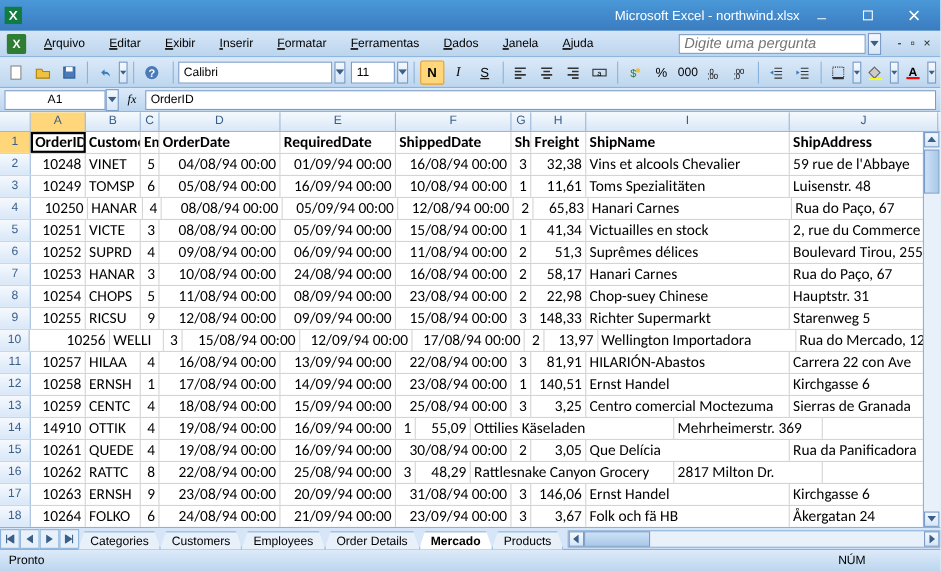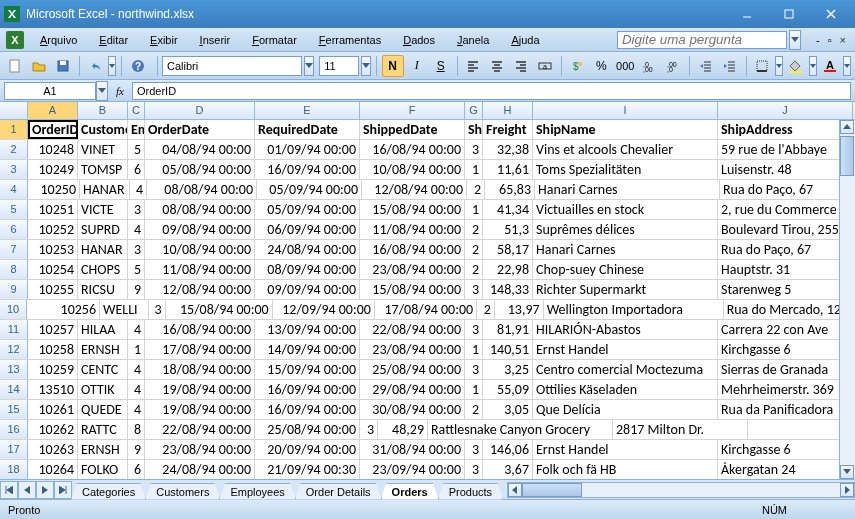--- a/index.html
+++ b/index.html
@@ -1,19 +1,19 @@
 <!DOCTYPE html>
 <html><head>
 <meta charset="utf-8">
 <style>
 * { margin: 0; padding: 0; box-sizing: border-box; }
 body { font-family: Tahoma, sans-serif; font-size: 11px; background: #bcd5ed; width: 855px; height: 519px; overflow: hidden; display: flex; flex-direction: column; }
 .titlebar { background: linear-gradient(#4a98d8,#3a7cbf); height: 28px; display: flex; align-items: center; padding: 0 4px; color: #fff; }
 .titlebar .icon { width: 16px; height: 16px; margin-right: 6px; }
-.titlebar .title { flex: 1; font-size: 12px; }
+.titlebar .title { flex: 1; font-size: 12px; text-align: right; }
 .winbtns { display: flex; gap: 2px; }
 .winbtn { width: 40px; height: 22px; display: flex; align-items: center; justify-content: center; color: #fff; }
 .menubar { background: linear-gradient(#d6e6f8,#bcd5ed); height: 24px; display: flex; align-items: center; padding: 0 6px; gap: 2px; border-bottom: 1px solid #8ab3db; }
 .menubar .logo { width: 18px; height: 18px; margin-right: 8px; }
 .menuitem { padding: 2px 6px; text-decoration: underline; text-decoration-color: transparent; }
 .menuitem:first-letter { text-decoration: underline; }
 .menuitem u { text-decoration: underline; }
 .menubar .spacer { flex: 1; }
 .askbox { width: 170px; height: 18px; background: #fff; border: 1px solid #7a9cc6; padding: 1px 4px; color: #888; font-style: italic; }
 .sm-icon { width: 14px; height: 14px; }
@@ -487,26 +487,25 @@
         <div class="cell r" style="width: 110px;">18/08/94 00:00</div>
         <div class="cell r" style="width: 105px; text-align: right;">15/09/94 00:00</div>
         <div class="cell r" style="width: 105px;">25/08/94 00:00</div>
         <div class="cell r" style="width: 18px;">3</div>
         <div class="cell r" style="width: 50px;">3,25</div>
         <div class="cell" style="width: 185px;">Centro comercial Moctezuma</div>
         <div class="cell" style="width: 135px;">Sierras de Granada</div>
       </div>
       <div class="row">
         <div class="rh">14</div>
-        <div class="cell r" style="width: 50px;">13510</div>
+        <div class="cell r" style="width: 50px;">14910</div>
         <div class="cell" style="width: 50px;">OTTIK</div>
         <div class="cell r" style="width: 17px;">4</div>
         <div class="cell r" style="width: 110px;">19/08/94 00:00</div>
         <div class="cell r" style="width: 105px;">16/09/94 00:00</div>
-        <div class="cell r" style="width: 105px;">29/08/94 00:00</div>
         <div class="cell r" style="width: 18px;">1</div>
         <div class="cell r" style="width: 50px;">55,09</div>
         <div class="cell" style="width: 185px;">Ottilies Käseladen</div>
         <div class="cell" style="width: 135px;">Mehrheimerstr. 369</div>
       </div>
       <div class="row">
         <div class="rh">15</div>
         <div class="cell r" style="width: 50px;">10261</div>
         <div class="cell" style="width: 50px;">QUEDE</div>
         <div class="cell r" style="width: 17px;">4</div>
@@ -542,21 +541,21 @@
         <div class="cell r" style="width: 50px;">146,06</div>
         <div class="cell" style="width: 185px;">Ernst Handel</div>
         <div class="cell" style="width: 135px;">Kirchgasse 6</div>
       </div>
       <div class="row">
         <div class="rh">18</div>
         <div class="cell r" style="width: 50px;">10264</div>
         <div class="cell" style="width: 50px;">FOLKO</div>
         <div class="cell r" style="width: 17px;">6</div>
         <div class="cell r" style="width: 110px;">24/08/94 00:00</div>
-        <div class="cell r" style="width: 105px;">21/09/94 00:30</div>
+        <div class="cell r" style="width: 105px;">21/09/94 00:00</div>
         <div class="cell r" style="width: 105px;">23/09/94 00:00</div>
         <div class="cell r" style="width: 18px;">3</div>
         <div class="cell r" style="width: 50px;">3,67</div>
         <div class="cell" style="width: 185px;">Folk och fä HB</div>
         <div class="cell" style="width: 135px;">Åkergatan 24</div>
       </div>
     </div>
   <div class="vscroll">
     <div class="ar" style="top:0">
         <svg width="8" height="6">
@@ -593,21 +592,21 @@
         <svg width="8" height="8">
           <path d="M0 0v8l6-4z M7 0v8" fill="#3a5f8a" stroke="#3a5f8a"></path>
         </svg>
       </div>
   </div>
   <div class="tabs" id="tabs">
       <div class="tab">Categories</div>
       <div class="tab">Customers</div>
       <div class="tab">Employees</div>
       <div class="tab">Order Details</div>
-      <div class="tab active">Orders</div>
+      <div class="tab active">Mercado</div>
       <div class="tab">Products</div>
     </div>
   <div class="hscroll">
     <div class="ar" style="left:0">
         <svg width="6" height="8">
           <path d="M5 0v8L0 4z" fill="#3a5f8a"></path>
         </svg>
       </div>
     <div class="thumb"></div>
     <div class="ar" style="right:0">

